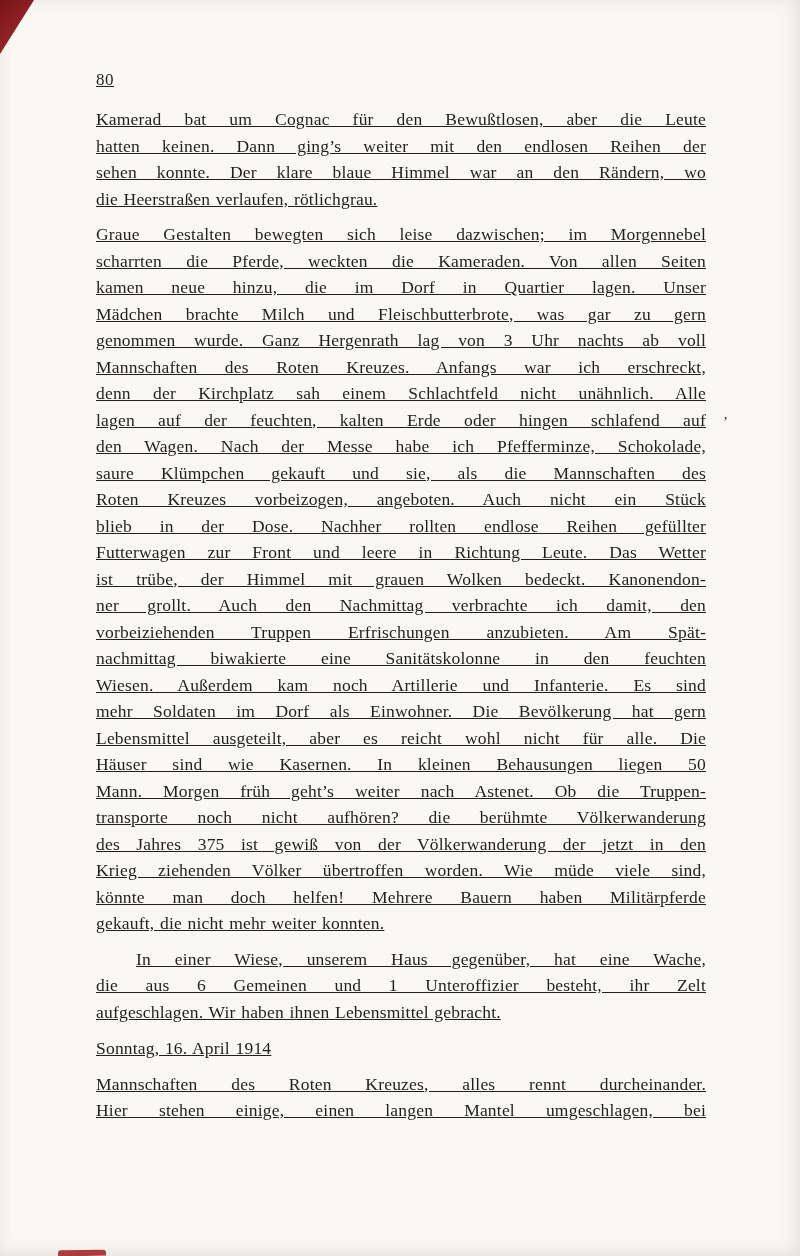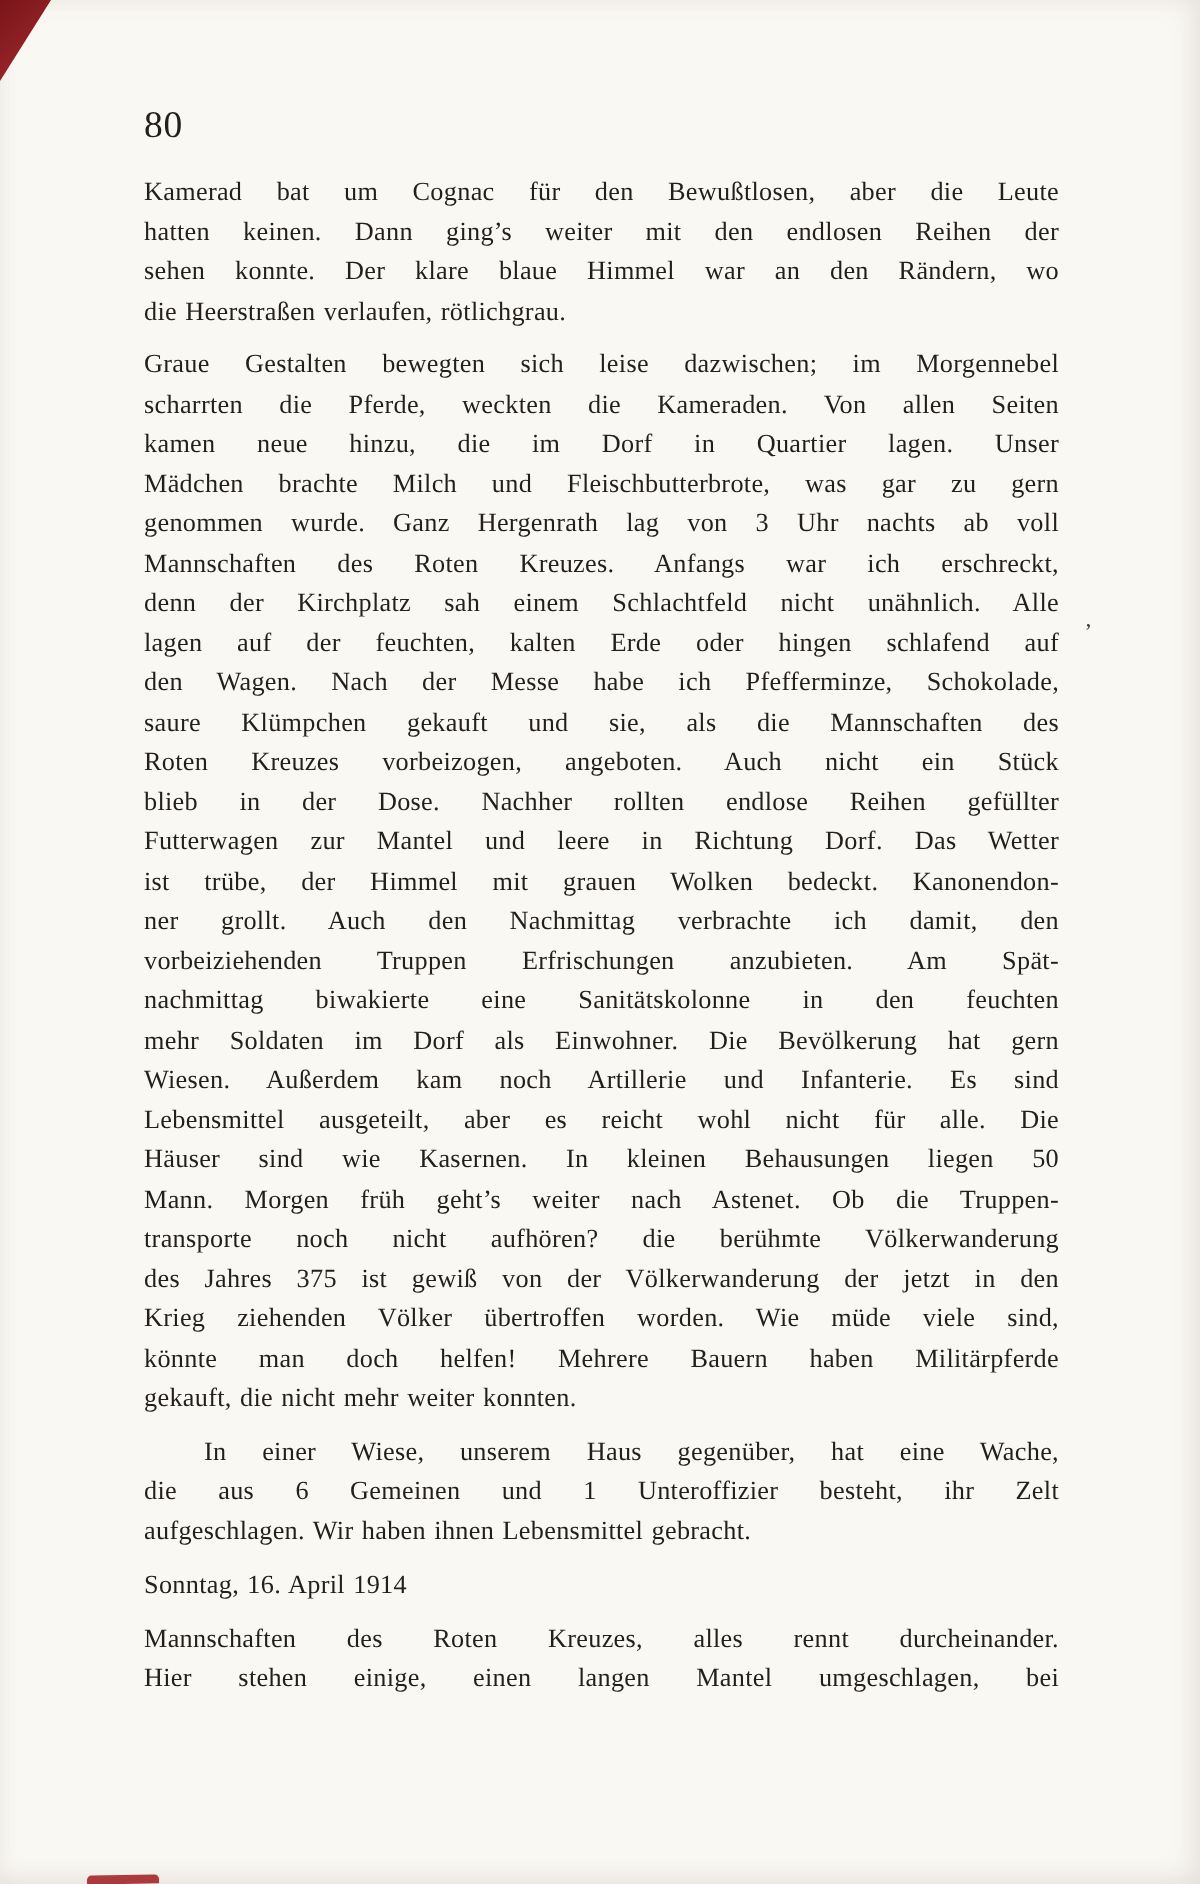--- a/index.html
+++ b/index.html
@@ -42,32 +42,33 @@
   .red-smudge-bottom {
     position: absolute;
     left: 58px; bottom: 0;
     width: 48px; height: 6px;
     background: var(--cover-red);
     opacity: 0.85;
     border-radius: 3px 3px 0 0;
     transform: rotate(-1deg);
   }
   .page-number {
-    font-size: 25px;
+    font-size: 17px;
     letter-spacing: 0.5px;
     margin-bottom: 16px;
+    text-decoration: underline;
   }
   .text-block {
     width: 610px;
     font-size: 17.5px;
     line-height: 26.5px;
     letter-spacing: 0.2px;
     word-spacing: 1px;
   }
-  .paragraph { margin-top: 9px; }
+  .paragraph { margin-top: 9px; text-decoration: underline; }
   .paragraph:first-child { margin-top: 0; }
   .line {
     text-align: justify;
     text-align-last: justify;
     white-space: normal;
   }
   .line.no-just { text-align-last: left; }
   .line.indent { text-indent: 40px; }
   .paragraph.heading { margin-top: 10px; margin-bottom: 1px; }
   .stray-mark {
@@ -99,27 +100,27 @@
         <div class="line">kamen neue hinzu, die im Dorf in Quartier lagen. Unser</div>
         <div class="line">Mädchen brachte Milch und Fleischbutterbrote, was gar zu gern</div>
         <div class="line">genommen wurde. Ganz Hergenrath lag von 3 Uhr nachts ab voll</div>
         <div class="line">Mannschaften des Roten Kreuzes. Anfangs war ich erschreckt,</div>
         <div class="line">denn der Kirchplatz sah einem Schlachtfeld nicht unähnlich. Alle</div>
         <div class="line">lagen auf der feuchten, kalten Erde oder hingen schlafend auf</div>
         <div class="line">den Wagen. Nach der Messe habe ich Pfefferminze, Schokolade,</div>
         <div class="line">saure Klümpchen gekauft und sie, als die Mannschaften des</div>
         <div class="line">Roten Kreuzes vorbeizogen, angeboten. Auch nicht ein Stück</div>
         <div class="line">blieb in der Dose. Nachher rollten endlose Reihen gefüllter</div>
-        <div class="line">Futterwagen zur Mantel und leere in Richtung Dorf. Das Wetter</div>
+        <div class="line">Futterwagen zur Front und leere in Richtung Leute. Das Wetter</div>
         <div class="line">ist trübe, der Himmel mit grauen Wolken bedeckt. Kanonendon-</div>
         <div class="line">ner grollt. Auch den Nachmittag verbrachte ich damit, den</div>
         <div class="line">vorbeiziehenden Truppen Erfrischungen anzubieten. Am Spät-</div>
         <div class="line">nachmittag biwakierte eine Sanitätskolonne in den feuchten</div>
+        <div class="line">Wiesen. Außerdem kam noch Artillerie und Infanterie. Es sind</div>
         <div class="line">mehr Soldaten im Dorf als Einwohner. Die Bevölkerung hat gern</div>
-        <div class="line">Wiesen. Außerdem kam noch Artillerie und Infanterie. Es sind</div>
         <div class="line">Lebensmittel ausgeteilt, aber es reicht wohl nicht für alle. Die</div>
         <div class="line">Häuser sind wie Kasernen. In kleinen Behausungen liegen 50</div>
         <div class="line">Mann. Morgen früh geht’s weiter nach Astenet. Ob die Truppen-</div>
         <div class="line">transporte noch nicht aufhören? die berühmte Völkerwanderung</div>
         <div class="line">des Jahres 375 ist gewiß von der Völkerwanderung der jetzt in den</div>
         <div class="line">Krieg ziehenden Völker übertroffen worden. Wie müde viele sind,</div>
         <div class="line">könnte man doch helfen! Mehrere Bauern haben Militärpferde</div>
         <div class="line no-just">gekauft, die nicht mehr weiter konnten.</div>
       </div>
       <div class="paragraph">

